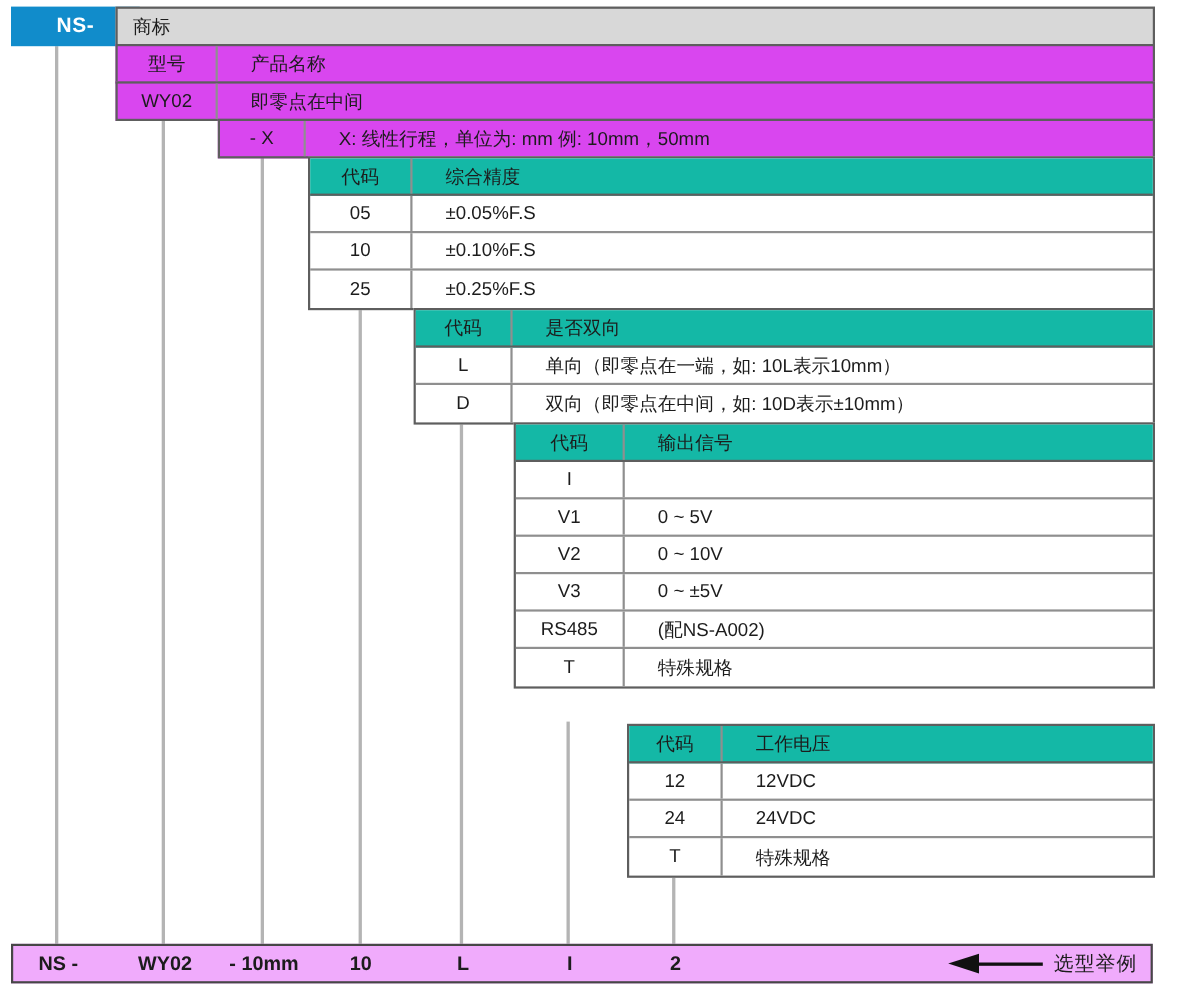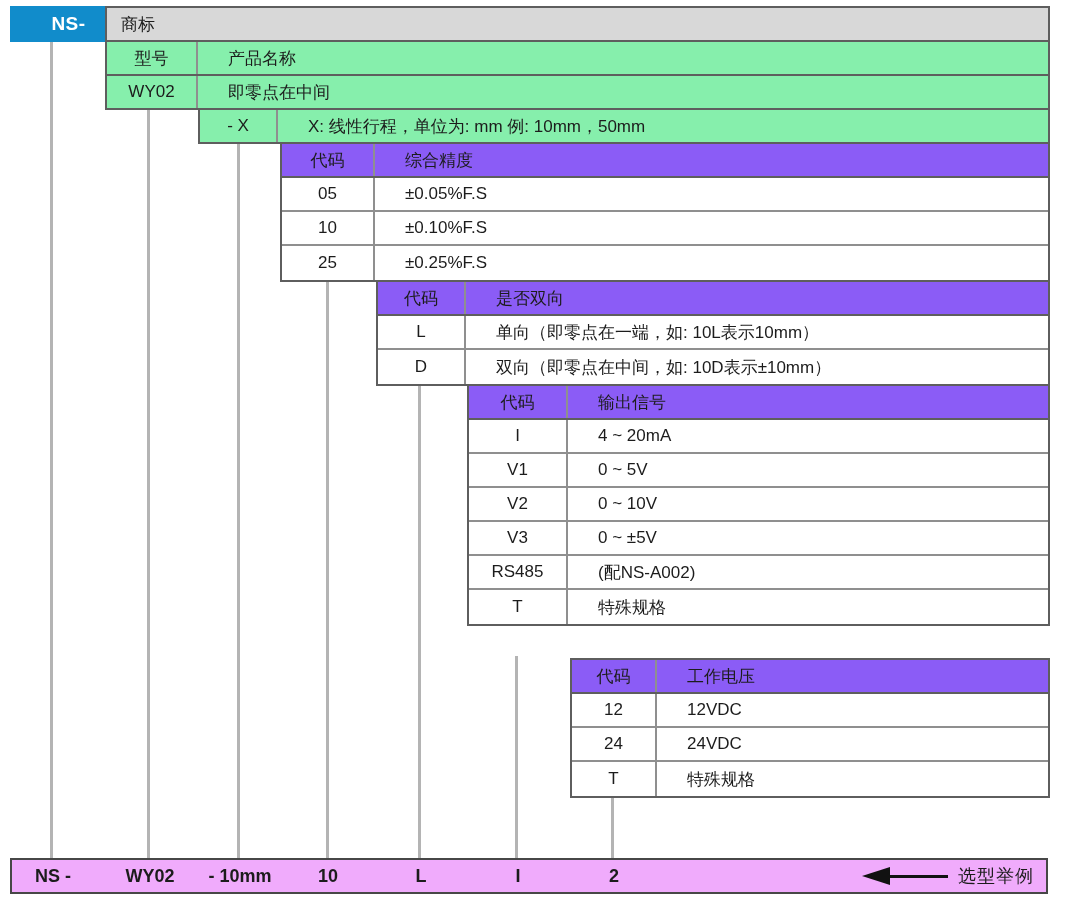--- a/index.html
+++ b/index.html
@@ -9,32 +9,32 @@
 
   
   .vline{position:absolute;width:3px;background:#b4b4b4}
 
   
   .brand{position:absolute;left:10px;top:6px;width:117px;height:36px;background:#118ccb;
          color:#fff;font-weight:bold;font-size:19px;letter-spacing:.5px;
          display:flex;align-items:center;justify-content:center}
 
   
-  .srow{position:absolute;height:36px;border:2px solid #5e5e5e;display:flex;background:#86efac}
+  .srow{position:absolute;height:36px;border:2px solid #5e5e5e;display:flex;background:#d946ef}
   .srow.gray{background:#d8d8d8}
   .code{flex:none;display:flex;align-items:center;justify-content:center;
         border-right:2px solid #8f8f8f;font-size:17px}
   .val{flex:1;display:flex;align-items:center;padding-left:30px;font-size:17px}
   .srow.noDivider .val{padding-left:14px}
 
   
   .tbl{position:absolute;border:2px solid #5e5e5e;background:#fff}
   .trow{display:flex;height:34px;border-bottom:2px solid #8f8f8f}
   .trow:last-child{border-bottom:none}
-  .trow.head{background:#8b5cf6;border-bottom:2px solid #5e5e5e}
+  .trow.head{background:#14b8a6;border-bottom:2px solid #5e5e5e}
   .t1 .code{width:93px}
   .t2 .code{width:88px}
   .t3 .code{width:99px}
   .t4 .code{width:85px}
 
   
   .example{position:absolute;left:10px;top:858px;width:1038px;height:36px;
            background:#f0abfc;border:2px solid #474747}
   .ex-item{position:absolute;top:0;height:32px;line-height:32px;font-weight:bold;
            font-size:18px;transform:translateX(-50%);white-space:nowrap}
@@ -112,21 +112,20 @@
   </div>
 </div>
 
 <div class="tbl t3" style="left:467px;top:384px;width:583px">
   <div class="trow head">
     <div class="code">代码</div>
     <div class="val">输出信号</div>
   </div>
   <div class="trow">
     <div class="code">I</div>
-    <div class="val">4 ~ 20mA</div>
   </div>
   <div class="trow">
     <div class="code">V1</div>
     <div class="val">0 ~ 5V</div>
   </div>
   <div class="trow">
     <div class="code">V2</div>
     <div class="val">0 ~ 10V</div>
   </div>
   <div class="trow">

